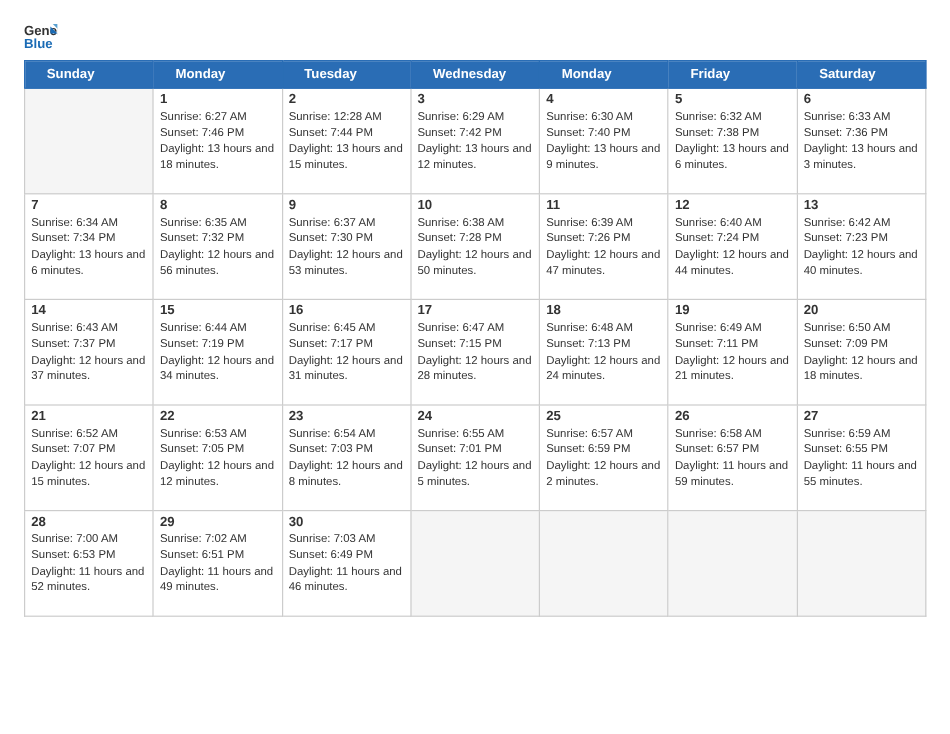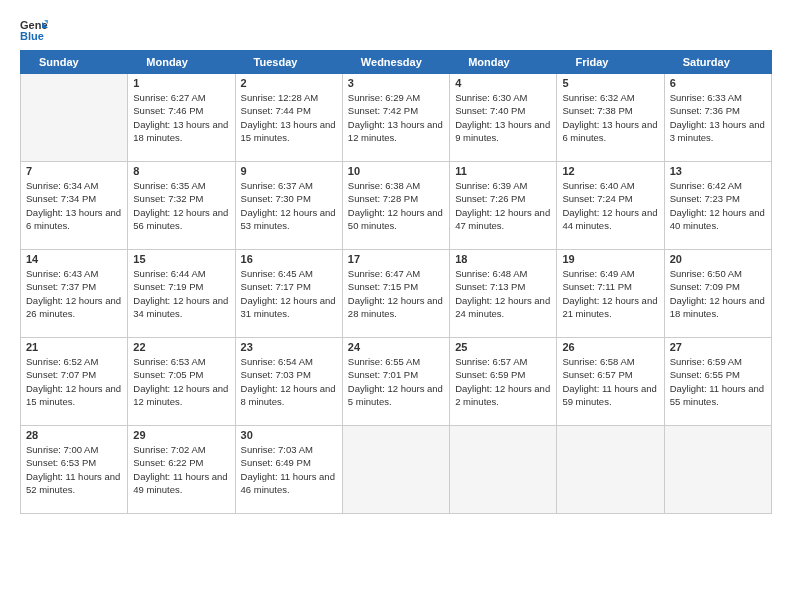--- a/index.html
+++ b/index.html
@@ -228,21 +228,21 @@
               <div class="daylight">Daylight: 12 hours and 40 minutes.</div>
             </div>
           </td>
         </tr>
         <tr>
           <td>
             <div class="day-number">14</div>
             <div class="day-info">
               <div class="sunrise">Sunrise: 6:43 AM</div>
               <div class="sunset">Sunset: 7:37 PM</div>
-              <div class="daylight">Daylight: 12 hours and 26 minutes.</div>
+              <div class="daylight">Daylight: 12 hours and 37 minutes.</div>
             </div>
           </td>
           <td>
             <div class="day-number">15</div>
             <div class="day-info">
               <div class="sunrise">Sunrise: 6:44 AM</div>
               <div class="sunset">Sunset: 7:19 PM</div>
               <div class="daylight">Daylight: 12 hours and 34 minutes.</div>
             </div>
           </td>
@@ -351,21 +351,21 @@
             <div class="day-info">
               <div class="sunrise">Sunrise: 7:00 AM</div>
               <div class="sunset">Sunset: 6:53 PM</div>
               <div class="daylight">Daylight: 11 hours and 52 minutes.</div>
             </div>
           </td>
           <td>
             <div class="day-number">29</div>
             <div class="day-info">
               <div class="sunrise">Sunrise: 7:02 AM</div>
-              <div class="sunset">Sunset: 6:22 PM</div>
+              <div class="sunset">Sunset: 6:51 PM</div>
               <div class="daylight">Daylight: 11 hours and 49 minutes.</div>
             </div>
           </td>
           <td>
             <div class="day-number">30</div>
             <div class="day-info">
               <div class="sunrise">Sunrise: 7:03 AM</div>
               <div class="sunset">Sunset: 6:49 PM</div>
               <div class="daylight">Daylight: 11 hours and 46 minutes.</div>
             </div>

